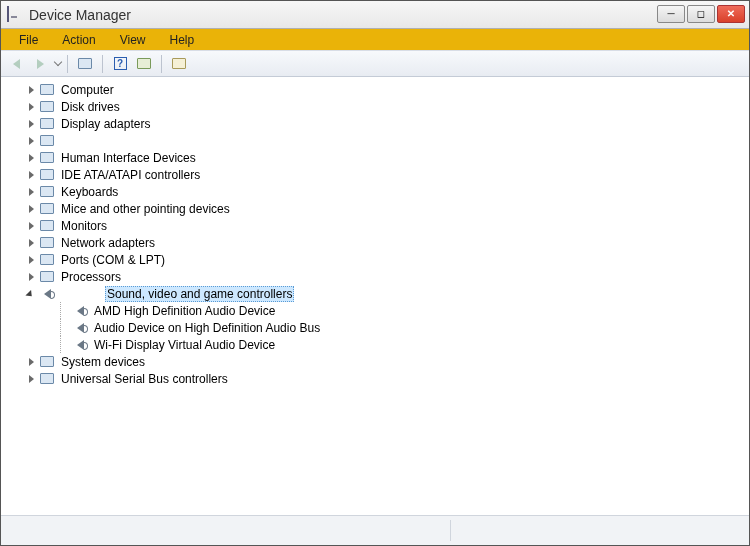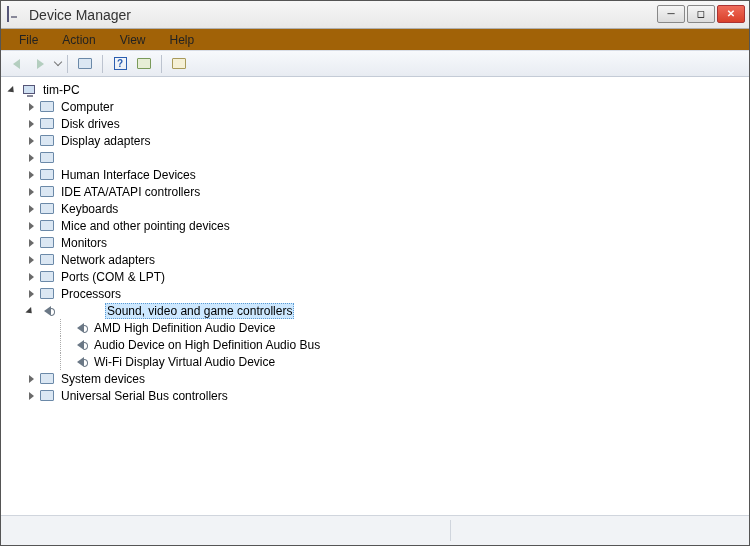--- a/index.html
+++ b/index.html
@@ -31,21 +31,21 @@
     background: linear-gradient(#f5f5f5,#dcdcdc);
     display: flex; align-items: center; justify-content: center;
     border-radius: 2px;
   }
   .win-btn.close { background: linear-gradient(#ef6b5a,#d9402a); border-color:#a33; }
   .win-glyph { font-size: 10px; line-height: 1; }
   .win-btn.close .win-glyph { color: #fff; font-weight: bold; }
   
   .menubar {
     height: 22px;
-    background: #a16207;
+    background: #eab308;
     border-bottom: 1px solid #d8dde6;
     display: flex; align-items: center;
     padding-left: 8px;
     gap: 4px;
   }
   .menu-item { padding: 2px 10px; color: #222; }
   
   .toolbar {
     height: 26px;
     background: linear-gradient(#f7f9fc,#e8ecf2);
@@ -177,27 +177,20 @@
       <span class="dev-icon" style="background:#e7eed6;border-color:#7a9a5a;"></span>
     </div>
   <span class="tb-sep"></span>
   <div class="tb-btn">
       <span class="dev-icon" style="background:#f5f0d6;border-color:#a89a5a;"></span>
     </div>
 </div>
 
 <div class="tree-area">
 
-  <div class="row indent0">
-    <span class="expander exp-open"></span>
-    <span class="node-icon">
-        <span class="pc-icon"></span>
-      </span>
-    <span class="label">tim-PC</span>
-  </div>
   <div id="categories">
       <div class="row indent1">
         <span class="expander exp-closed"></span>
         <span class="node-icon">
           <span class="dev-icon"></span>
         </span>
         <span class="label">Computer</span>
       </div>
       <div class="row indent1">
         <span class="expander exp-closed"></span>

